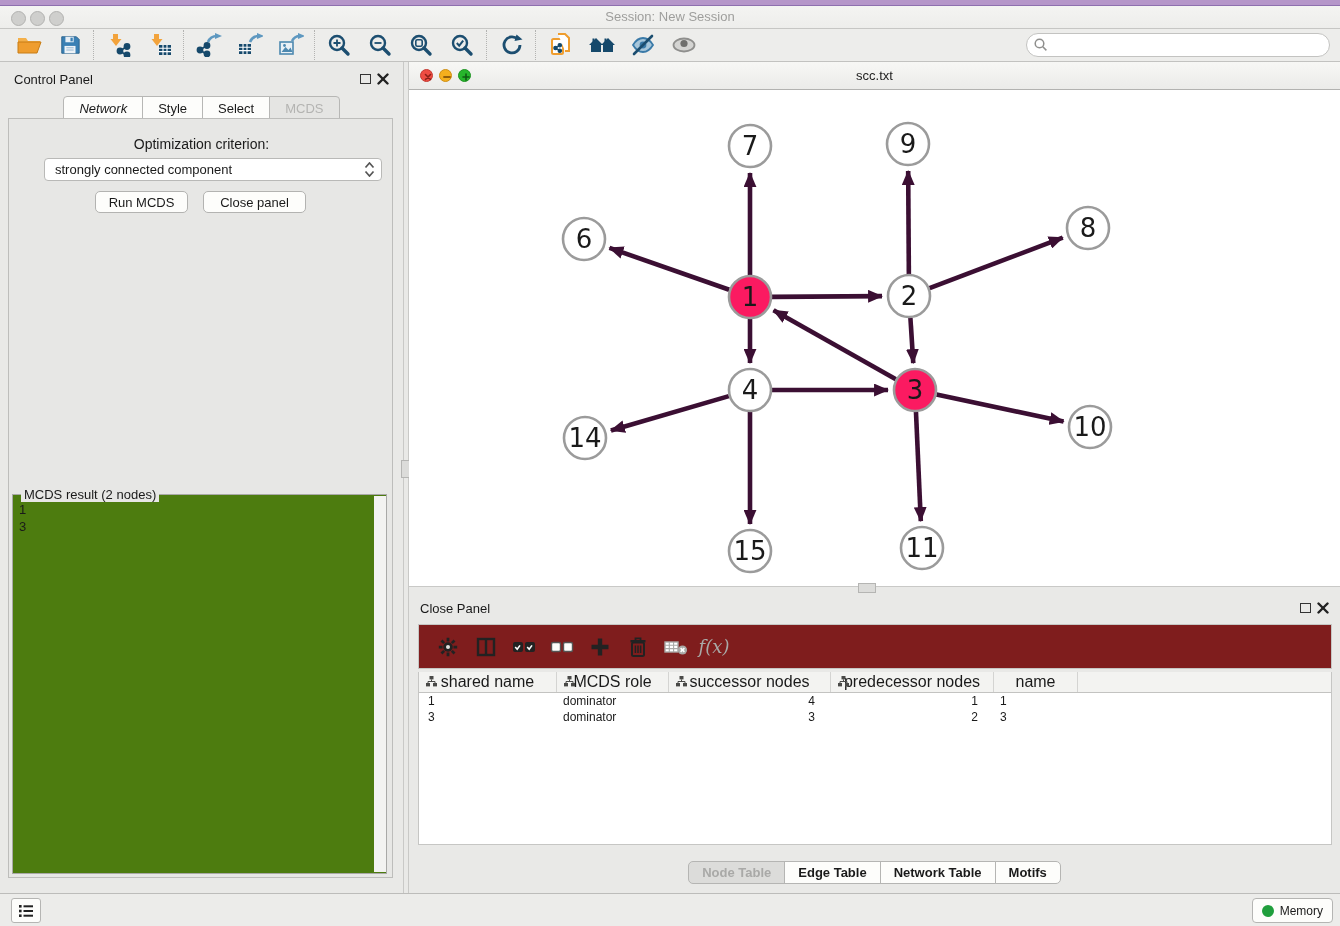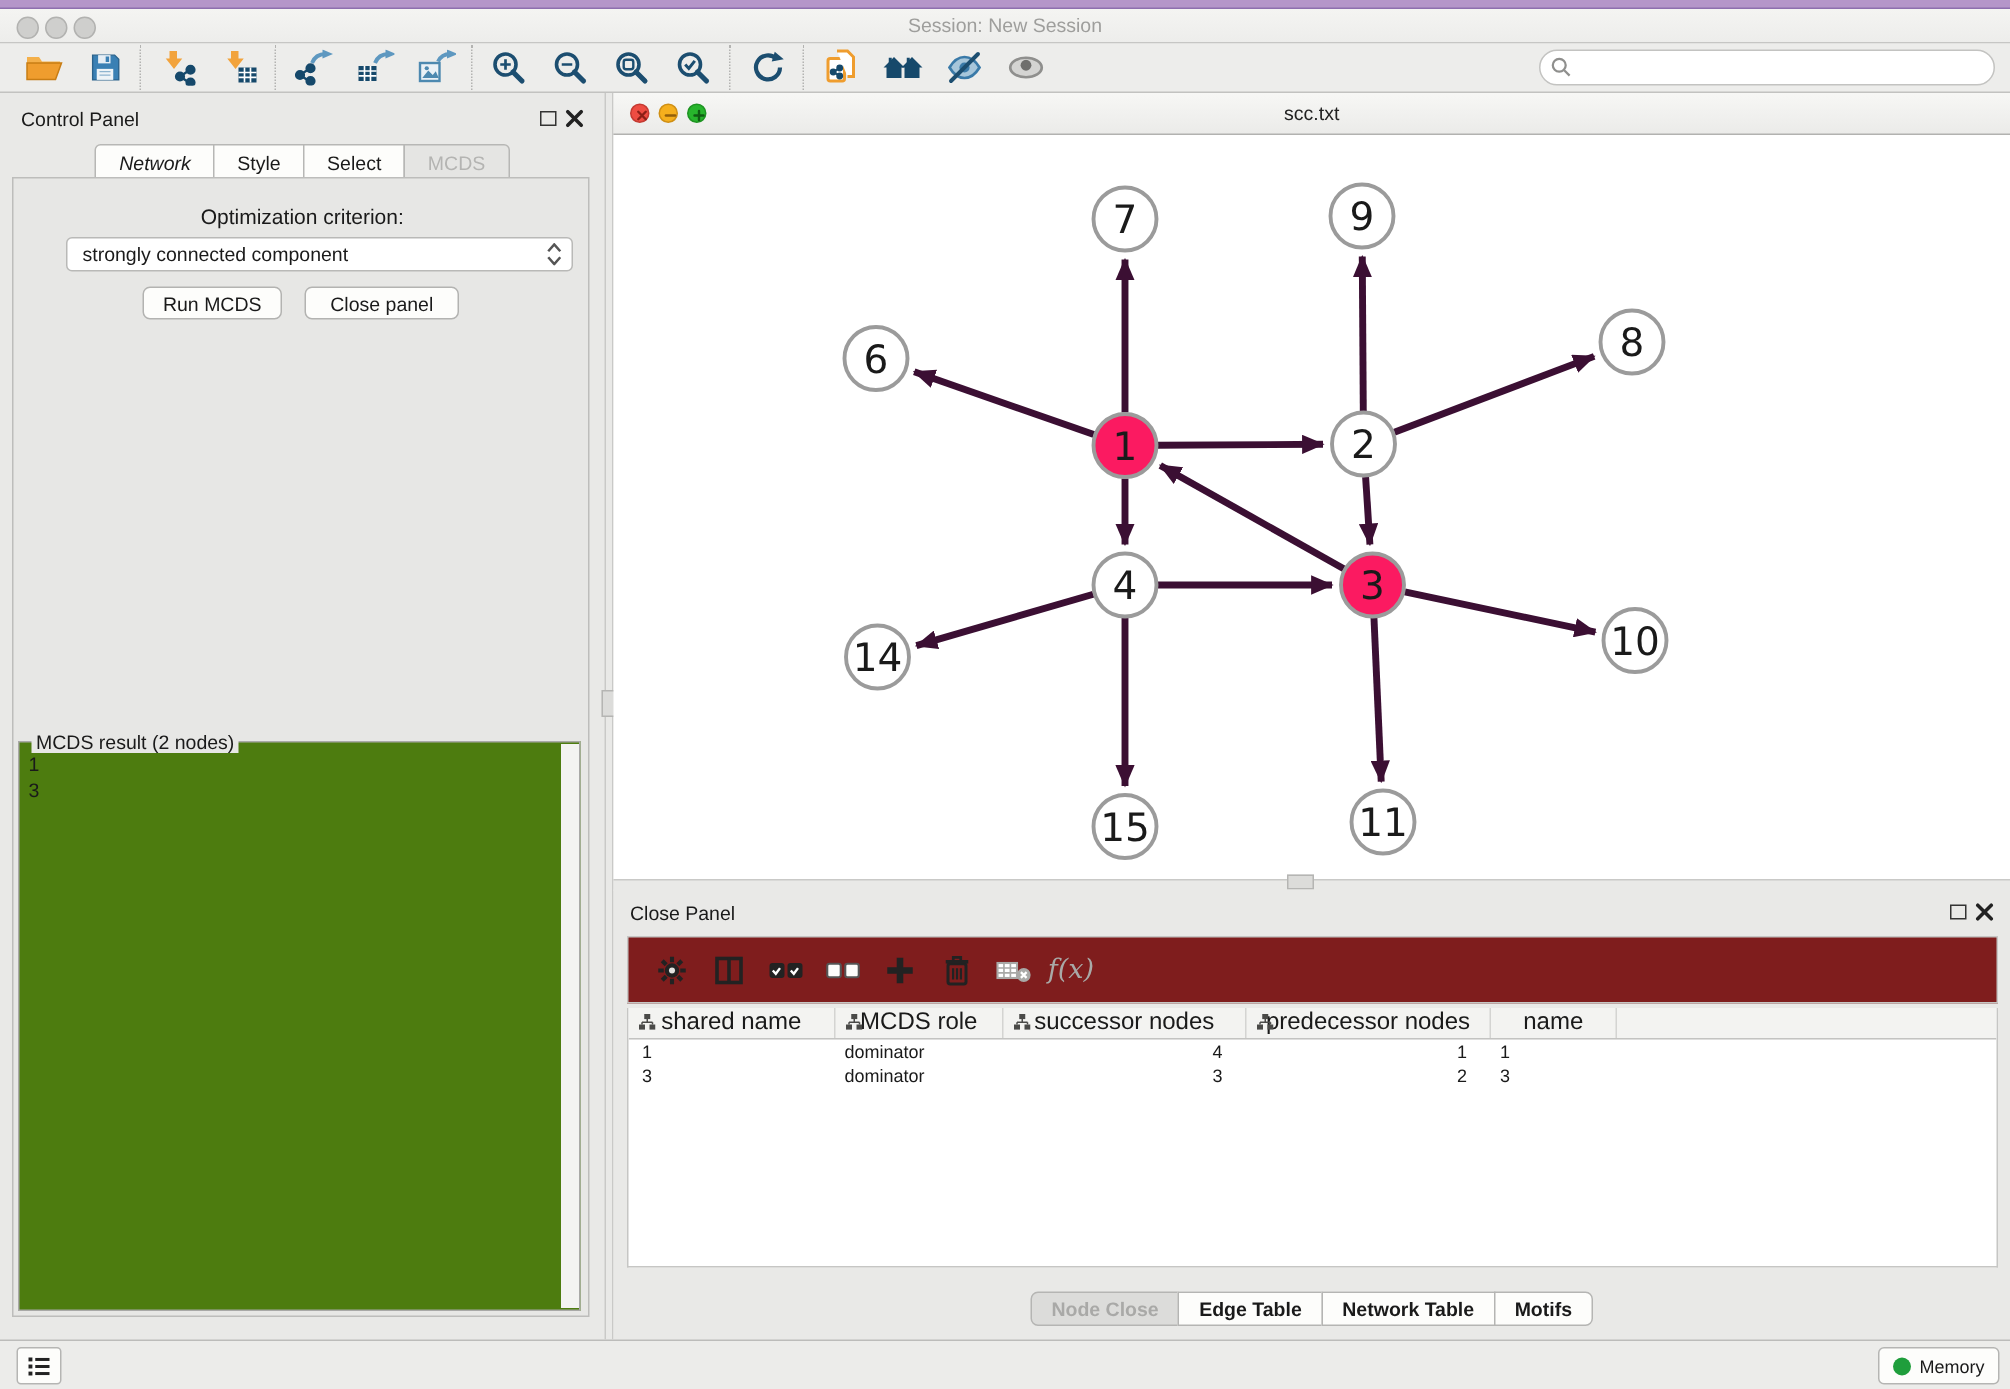--- a/index.html
+++ b/index.html
@@ -481,21 +481,21 @@
           <div class="tr">
             <div class="td" style="width: 138px;">3</div>
             <div class="td" style="width: 112px;">dominator</div>
             <div class="td right" style="width: 162px;">3</div>
             <div class="td right" style="width: 163px;">2</div>
             <div class="td" style="width: 84px;">3</div>
           </div>
         </div>
     </div>
 
-    <div id="tp-tabs"><div class="seg selected">Node Close</div><div class="seg">Edge Table</div><div class="seg">Network Table</div><div class="seg">Motifs</div></div>
+    <div id="tp-tabs"><div class="seg selected">Node Table</div><div class="seg">Edge Table</div><div class="seg">Network Table</div><div class="seg">Motifs</div></div>
   </div>
 
   <div class="abs" id="status-bar">
     <div id="list-btn">
       <svg width="16" height="14" viewBox="0 0 16 14">
           <g fill="#222">
             <rect x="1" y="1" width="2.6" height="2.6"></rect>
             <rect x="1" y="5.7" width="2.6" height="2.6"></rect>
             <rect x="1" y="10.4" width="2.6" height="2.6"></rect>
             <rect x="5.5" y="1.3" width="9.5" height="2"></rect>

